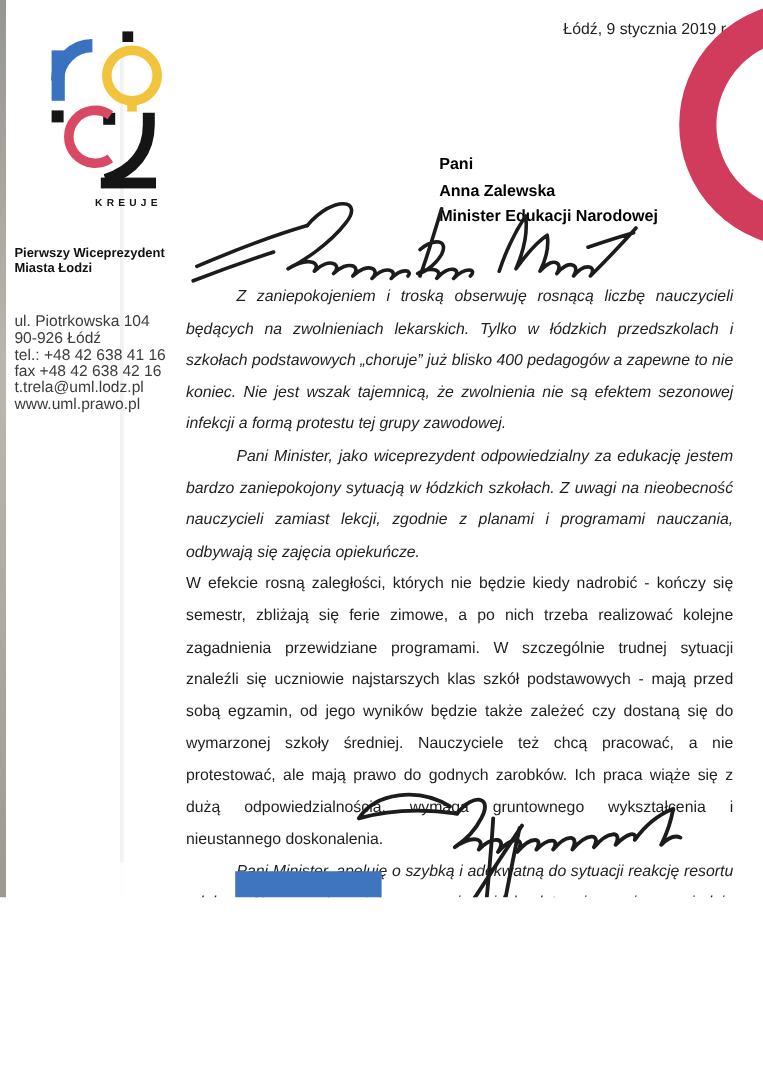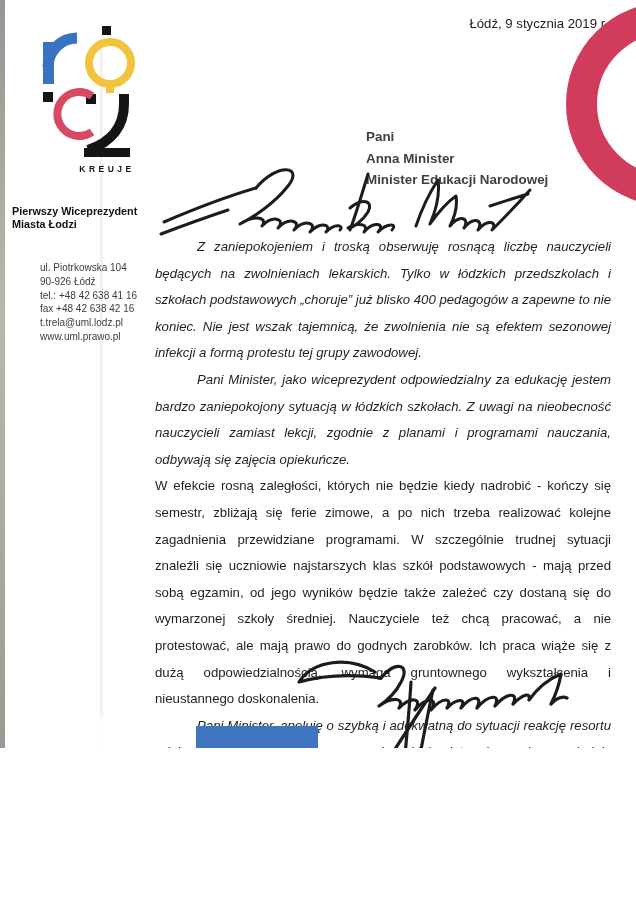--- a/index.html
+++ b/index.html
@@ -17,24 +17,24 @@
   
   .date{position:absolute;top:16px;right:28px;font-size:13.2px;color:#222;}
   
   .red-ring{position:absolute;left:566px;top:2px;width:204px;height:204px;
     box-sizing:border-box;border:31px solid #d23c5c;border-radius:50%;}
   
   .logo{position:absolute;left:30px;top:26px;}
   
   .sender{position:absolute;left:12px;top:205px;width:150px;}
   .sender-title{font-weight:bold;font-size:10.8px;color:#111;line-height:13px;}
-  .sender-address{margin-top:30px;font-size:10px;line-height:13.8px;color:#3c3c3c;margin-left:28px;}
+  .sender-address{margin-top:30px;font-size:13px;line-height:13.8px;color:#3c3c3c;}
   
   .recipient{position:absolute;left:366px;top:126px;font-weight:bold;
-    font-size:13.4px;line-height:21.5px;color:#404040;}
+    font-size:13.4px;line-height:21.5px;color:#000000;}
   
   .greeting-svg{position:absolute;left:158px;top:166px;}
   .signature-svg{position:absolute;left:283px;top:652px;}
   .hand{stroke:#1c1c1c;fill:none;stroke-linecap:round;stroke-linejoin:round;}
   
   .body-text{position:absolute;left:155px;top:234px;width:456px;
     font-size:13.2px;line-height:26.6px;color:#1f1f1f;}
   .body-text p{margin:0;text-align:justify;}
   .body-text p.indent{text-indent:42px;font-style:italic;}
   
@@ -76,21 +76,21 @@
       <div>90-926 Łódź</div>
       <div>tel.: +48 42 638 41 16</div>
       <div>fax +48 42 638 42 16</div>
       <div>t.trela@uml.lodz.pl</div>
       <div>www.uml.prawo.pl</div>
     </div>
   </div>
 
   <div class="recipient">
     <div>Pani</div>
-    <div>Anna Minister</div>
+    <div>Anna Zalewska</div>
     <div>Minister Edukacji Narodowej</div>
   </div>
 
   <svg class="greeting-svg" width="380" height="82" viewBox="0 0 380 82">
     <path class="hand" stroke-width="3" d="M6,56 C34,44 64,32 98,22 M3,68 C24,60 46,52 70,44"></path>
     <path class="hand" stroke-width="3" d="M98,22 C120,-4 146,0 130,20 C116,38 94,52 82,58 C98,48 110,52 104,60 C116,48 128,54 120,62 C132,50 144,56 136,64 C148,52 160,58 152,66 C164,54 174,60 168,66 C178,56 186,60 182,64"></path>
     <path class="hand" stroke-width="3" d="M210,8 C204,28 198,48 192,64 M192,42 C204,32 216,34 210,46 C204,56 194,62 190,62 C200,56 212,58 206,66 C216,54 228,58 220,66 C230,56 240,58 234,64"></path>
     <path class="hand" stroke-width="3" d="M258,60 C264,42 272,26 280,14 C282,28 278,44 272,58 C282,44 292,34 298,30 C300,42 296,52 292,60 C302,48 312,52 306,62 C316,50 326,54 320,64 C330,52 340,56 334,64 C344,54 356,42 372,24 M332,40 C344,36 356,32 370,28"></path>
   </svg>
 

